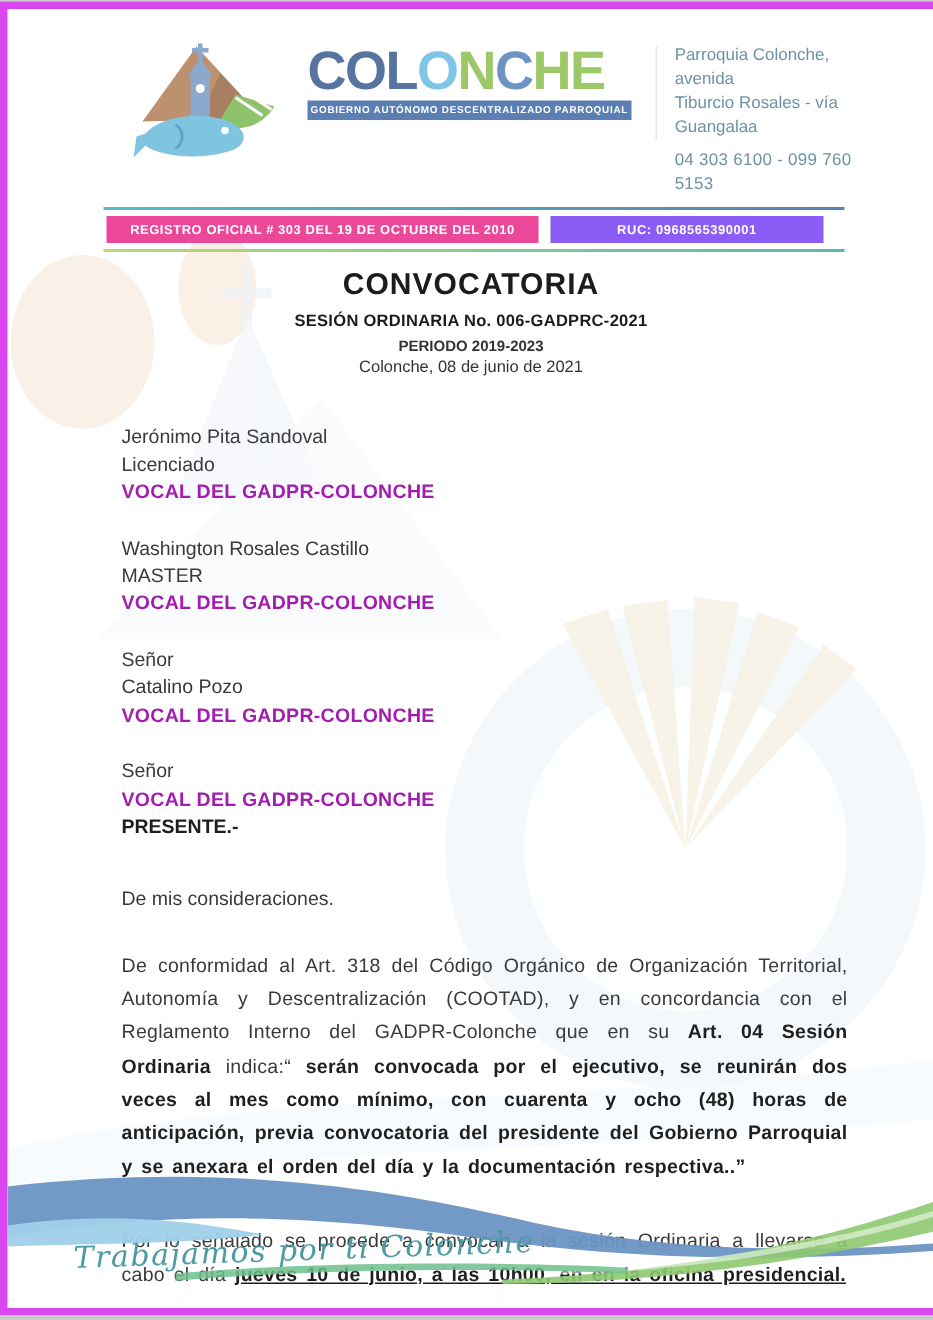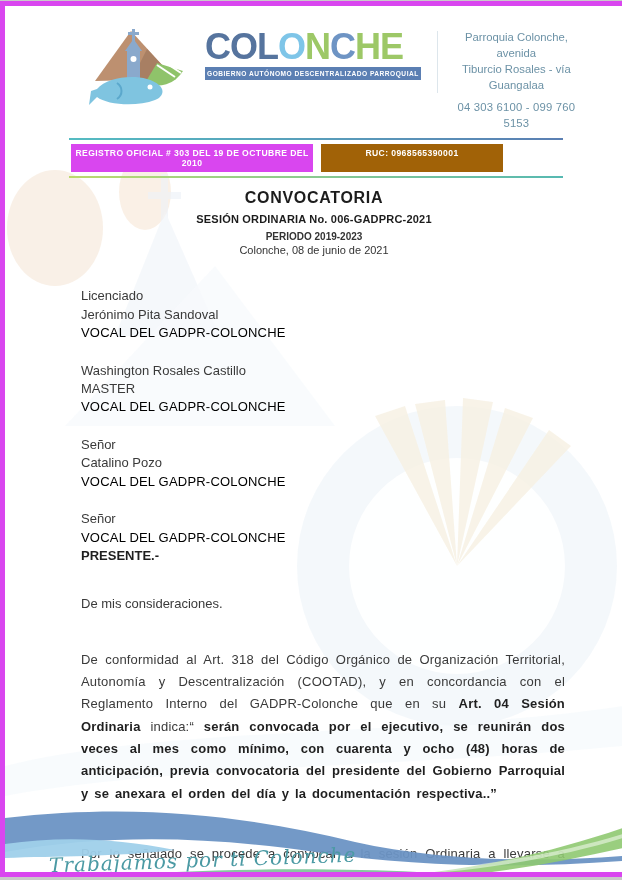--- a/index.html
+++ b/index.html
@@ -10,48 +10,48 @@
   .content{position:relative;z-index:1;}
 
   
   .header{display:flex;align-items:flex-start;padding:15px 40px 0 82px;}
   .logo-graphic{flex:0 0 auto;}
   .wordmark-col{margin-left:2px;margin-top:8px;}
   .wordmark{font-weight:bold;font-size:36px;line-height:1;letter-spacing:-1px;white-space:nowrap;}
   .banner{background:#5b7fb3;color:#fff;font-size:6.6px;font-weight:bold;letter-spacing:.5px;
           text-align:center;padding:3px 2px;margin-top:2px;white-space:nowrap;}
   .divider-v{width:1px;height:62px;background:#dde6ec;margin:10px 12px 0 16px;flex:0 0 auto;}
-  .contact{flex:1;text-align:center;color:#6c92a6;font-size:11.3px;line-height:1.42;padding-top:8px;}
+  .contact{flex:1;text-align:left;color:#6c92a6;font-size:11.3px;line-height:1.42;padding-top:8px;}
   .contact .phones{margin-top:6px;letter-spacing:.2px;}
   .contact .email{margin-top:5px;}
 
   
   .rule-top{height:2px;margin:7px 60px 0 64px;background:linear-gradient(90deg,#55bcc2,#5b7fb3);}
   .bars{display:flex;margin:4px 60px 0 66px;gap:8px;}
   .bar{color:#ffffff;font-size:8.6px;font-weight:bold;letter-spacing:.4px;text-align:center;padding:4px 0;}
-  .bar-registro{width:242px;background:#d946ef;}
-  .bar-ruc{width:182px;background:#a16207;}
+  .bar-registro{width:288px;background:#ec4899;}
+  .bar-ruc{width:182px;background:#8b5cf6;}
   .rule-bottom{height:2px;margin:4px 60px 0 64px;background:linear-gradient(90deg,#bcd96e,#56b9b2);}
 
   
   .title-block{text-align:center;margin-top:11px;color:#1c1c1c;}
-  .t-main{font-size:16px;font-weight:bold;letter-spacing:.7px;}
+  .t-main{font-size:20px;font-weight:bold;letter-spacing:.7px;}
   .t-session{font-size:11px;font-weight:bold;margin-top:6px;letter-spacing:.2px;}
   .t-period{font-size:10px;margin-top:6px;color:#333;font-weight:bold;}
   .t-date{font-size:11px;margin-top:2px;color:#333;}
 
   
   .doc-body{padding:0 58px 0 76px;color:#3a3a3a;font-size:13px;}
   .recipient{line-height:1.42;margin-top:19px;}
   .recipient.first{margin-top:31px;}
   .recipient div{margin:0;}
-  .role{font-weight:normal;color:#000000;letter-spacing:.2px;}
+  .role{font-weight:bold;color:#a21caf;letter-spacing:.2px;}
   .presente{font-weight:bold;color:#1f1f1f;margin-top:1px;}
   .greeting{margin-top:30px;}
-  .para{margin-top:38px;text-align:justify;line-height:1.72;word-spacing:2px;letter-spacing:.2px;}
+  .para{margin-top:27px;text-align:justify;line-height:1.72;word-spacing:2px;letter-spacing:.2px;}
   .b{font-weight:bold;color:#1f1f1f;}
   .bu{font-weight:bold;color:#1f1f1f;text-decoration:underline;}
 
   
   .footer{position:absolute;left:0;right:0;bottom:0;height:88px;z-index:2;}
   .footer svg{display:block;}
   .slogan{position:absolute;left:44px;bottom:16px;font-family:"DejaVu Serif",serif;font-style:italic;
           color:#4b9aa4;font-size:20px;transform:rotate(-2deg);letter-spacing:1px;white-space:nowrap;}
 </style>
 </head>
@@ -138,22 +138,22 @@
     <div class="title-block">
       <div class="t-main">CONVOCATORIA</div>
       <div class="t-session">SESIÓN ORDINARIA No. 006-GADPRC-2021</div>
       <div class="t-period">PERIODO 2019-2023</div>
       <div class="t-date">Colonche, 08 de junio de 2021</div>
     </div>
 
     <div class="doc-body">
 
       <div class="recipient first">
+        <div>Jerónimo Pita Sandoval</div>
         <div>Licenciado</div>
-        <div>Jerónimo Pita Sandoval</div>
         <div class="role">VOCAL DEL GADPR-COLONCHE</div>
       </div>
 
       <div class="recipient">
         <div>Washington Rosales Castillo</div>
         <div>MASTER</div>
         <div class="role">VOCAL DEL GADPR-COLONCHE</div>
       </div>
 
       <div class="recipient">

